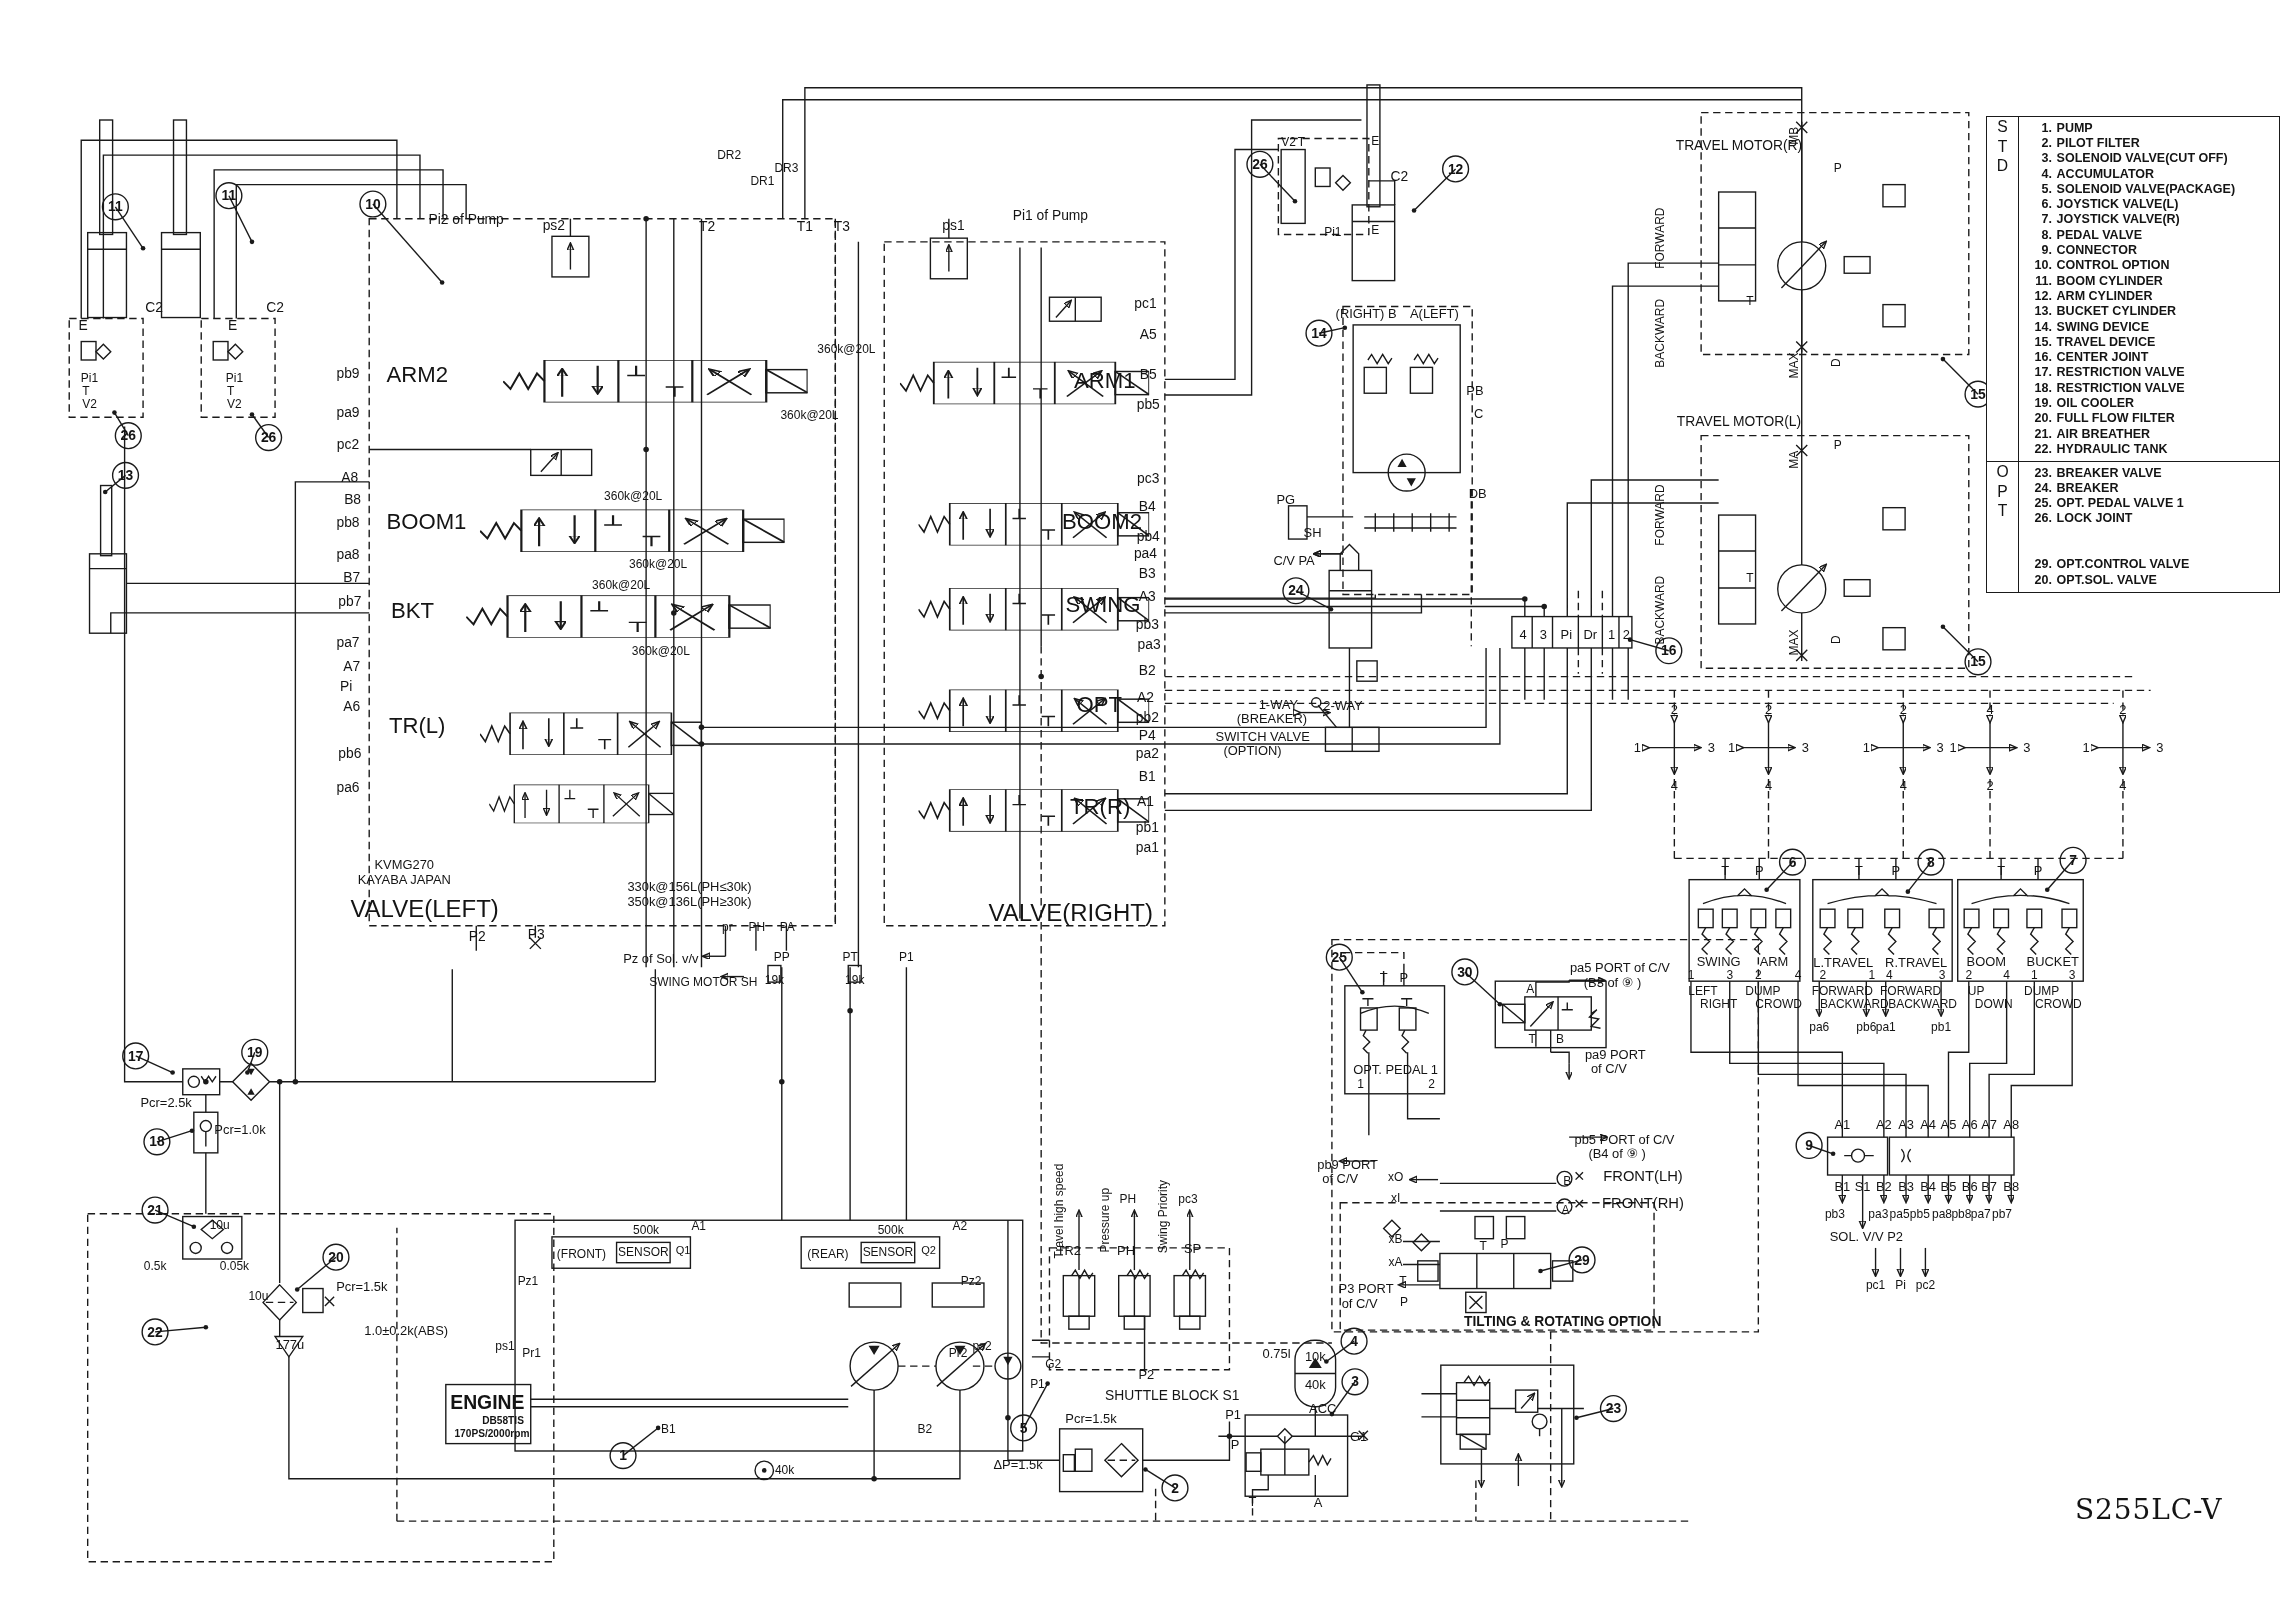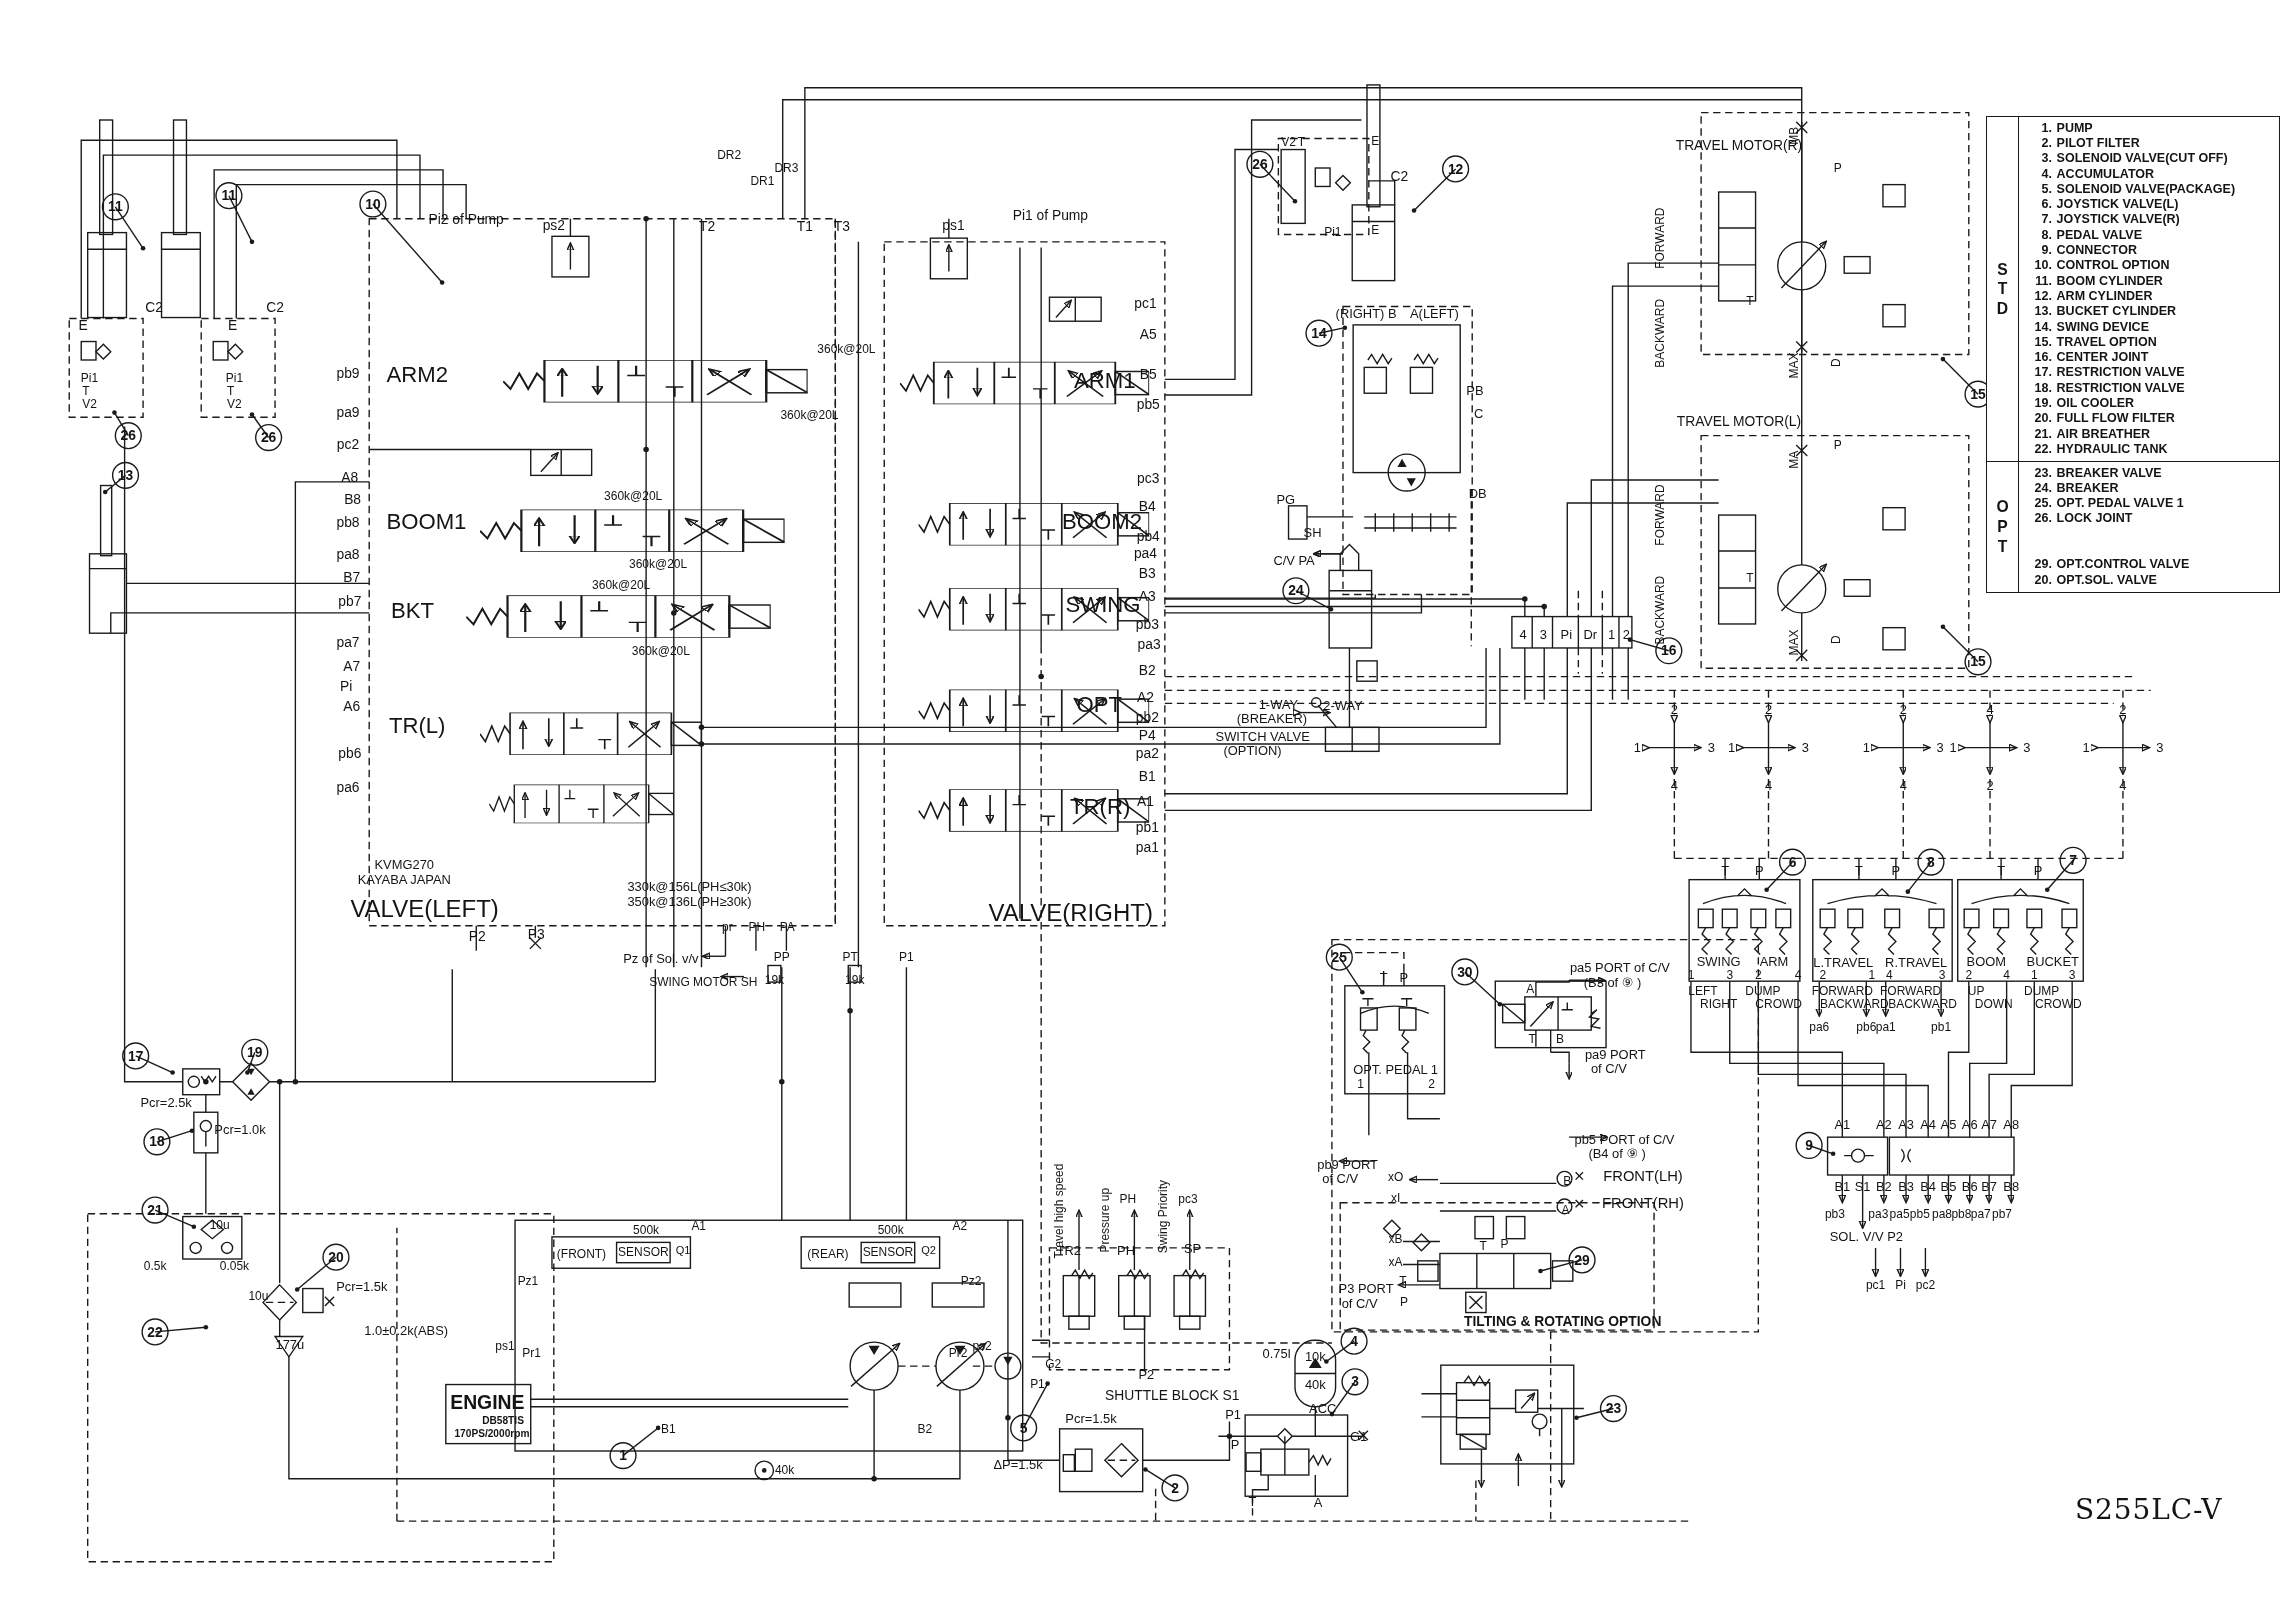--- a/index.html
+++ b/index.html
@@ -6,22 +6,22 @@
   .canvas{position:relative;width:2290px;height:1619px;background:#ffffff;overflow:hidden;
           font-family:"Liberation Sans","DejaVu Sans",sans-serif;color:#141414;}
   svg{position:absolute;left:0;top:0;}
   svg *{stroke:#1a1a1a;fill:none;stroke-width:1.5;stroke-linecap:butt;}
   svg text{fill:#141414;stroke:none;font-family:"Liberation Sans","DejaVu Sans",sans-serif;}
   svg .d{stroke-dasharray:8 5;}
   svg .dot{fill:#1a1a1a;stroke:none;}
   .parts-list{position:absolute;left:1986px;top:116px;width:292px;border:1.8px solid #1a1a1a;background:#fff;}
   .pl-section{display:flex;border-bottom:1.8px solid #1a1a1a;}
   .pl-section:last-child{border-bottom:none;}
-  .pl-side{width:31px;border-right:1.8px solid #1a1a1a;display:flex;align-items:center;justify-content:center;
-           font-size:15.7px;font-weight:bold;inline-size:31px;}
+  .pl-side{width:31px;border-right:1.8px solid #1a1a1a;display:flex;justify-content:center;
+           font-size:15.7px;font-weight:normal;inline-size:31px;}
   .pl-side span{display:block;width:13px;overflow-wrap:anywhere;line-height:1.25;text-align:center;}
   .pl-items{flex:1;padding:3.7px 0 3.7px 0;}
   .pl-row{display:flex;line-height:15.3px;height:15.3px;font-size:12.5px;font-weight:bold;white-space:nowrap;}
   .pl-num{width:33px;text-align:right;padding-right:4.6px;}
   .pl-name{flex:1;}
   .drawing-number{position:absolute;left:2075px;top:1493px;font-family:"DejaVu Serif","Liberation Serif",serif;
                   font-size:28px;font-weight:normal;letter-spacing:0.9px;}
 </style>
 </head>
 <body>
@@ -1025,21 +1025,21 @@
           <span class="pl-name">BUCKET CYLINDER</span>
         </div>
 
         <div class="pl-row">
           <span class="pl-num">14.</span>
           <span class="pl-name">SWING DEVICE</span>
         </div>
 
         <div class="pl-row">
           <span class="pl-num">15.</span>
-          <span class="pl-name">TRAVEL OPTION</span>
+          <span class="pl-name">TRAVEL DEVICE</span>
         </div>
 
         <div class="pl-row">
           <span class="pl-num">16.</span>
           <span class="pl-name">CENTER JOINT</span>
         </div>
 
         <div class="pl-row">
           <span class="pl-num">17.</span>
           <span class="pl-name">RESTRICTION VALVE</span>

